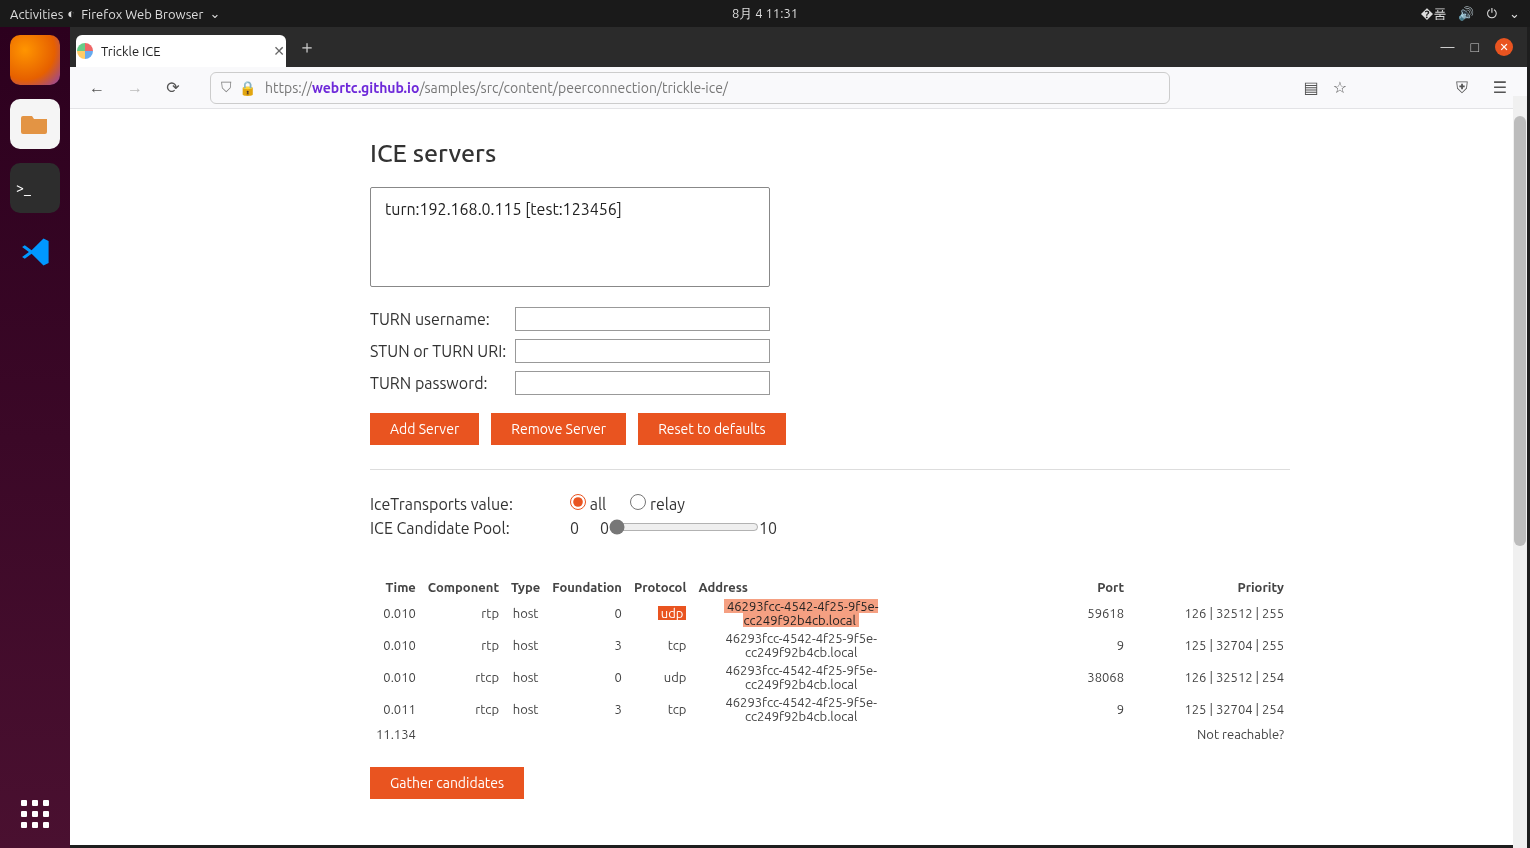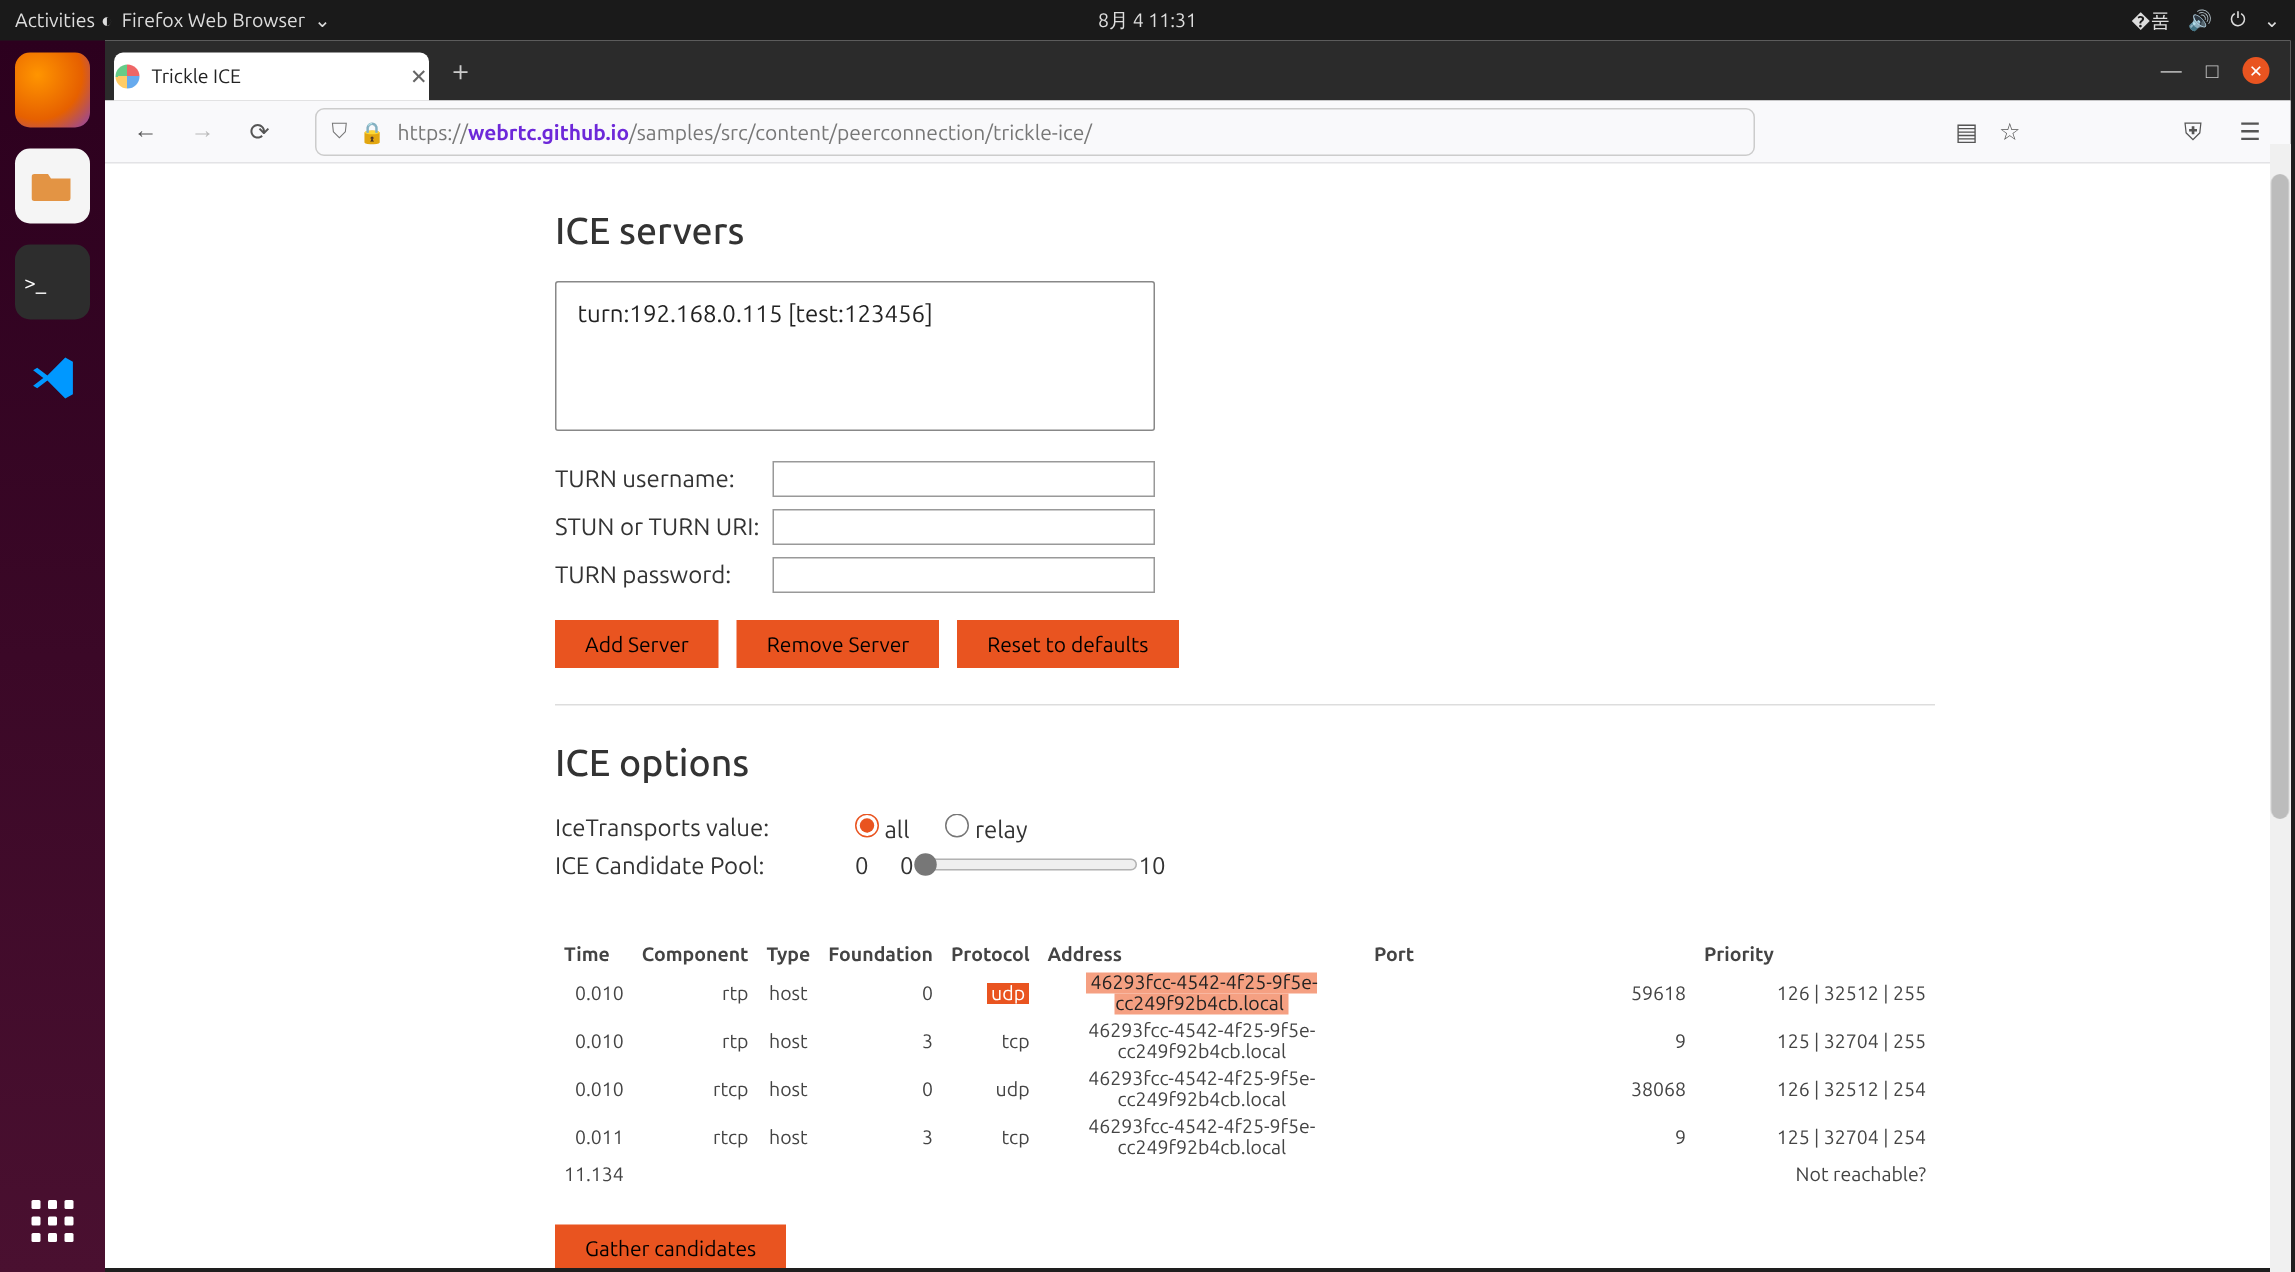--- a/index.html
+++ b/index.html
@@ -35,31 +35,31 @@
 .urlicons{display:flex;gap:14px;margin-left:auto;color:#555;font-size:16px}
 .page{flex:1;background:#fff;overflow:auto;padding:30px 0 30px 300px}
 .content{width:920px}
 h2{font-size:25px;font-weight:500;color:#333;margin-bottom:20px}
 .serverbox{width:400px;height:100px;border:1px solid #888;padding:10px 12px;font-size:16px;color:#222;margin-bottom:20px}
 .serverbox option{padding:2px}
 .formrow{display:flex;align-items:center;margin-bottom:8px}
 .formrow label{width:145px;font-size:16px;color:#333}
 .formrow input{width:255px;height:24px;border:1px solid #999;padding:0 4px}
 .btnrow{display:flex;gap:12px;margin-top:18px}
-.btn{background:#e95420;color:#000000;border:none;padding:8px 20px;font-size:14px;cursor:pointer}
+.btn{background:#e95420;color:#ffffff;border:none;padding:8px 20px;font-size:14px;cursor:pointer}
 hr{border:none;border-top:1px solid #ddd;margin:24px 0}
 .optrow{display:flex;align-items:center;margin-bottom:6px;font-size:16px;color:#333}
 .optrow .lbl{width:200px}
 .optrow .radios{display:flex;gap:24px;align-items:center}
 .optrow input[type=radio]{accent-color:#e95420;width:16px;height:16px}
 .poolrow{display:flex;align-items:flex-start;font-size:16px;color:#333}
 .poolrow .lbl{width:200px}
 .slider{width:150px;accent-color:#777}
 table{width:100%;border-collapse:collapse;margin-top:40px;font-size:13px;color:#444}
-th{text-align:left;padding:3px 6px;font-weight:600}
+th{text-align:right;padding:3px 6px;font-weight:600}
 th.l{text-align:left}
 td{text-align:right;padding:2px 6px}
 td.l{text-align:center}
 .hl-proto{background:#e95420;color:#fff;padding:0 3px}
 .hl-addr{background:#f5a082;color:#222;padding:0 3px}
 .scrollbar{position:absolute;right:0;top:69px;width:14px;height:760px;background:#f0f0f0}
 .scrollbar .thumb{width:12px;height:430px;background:#bcbcbc;margin:1px auto 0;border-radius:6px;margin-top:20px}
 </style>
 </head>
 <body>
@@ -157,21 +157,20 @@
       <div class="formrow">
         <label>TURN password:</label>
         <input style="">
       </div>
       <div class="btnrow">
         <button class="btn">Add Server</button>
         <button class="btn">Remove Server</button>
         <button class="btn">Reset to defaults</button>
       </div>
       <hr>
-      <h2>ICE options</h2>
       <div class="optrow">
         <span class="lbl">IceTransports value:</span>
         <span class="radios">
           <label><input type="radio" name="t" checked="" style=""> <span>all</span></label>
           <label><input type="radio" name="t" style=""> <span>relay</span></label>
         </span>
       </div>
       <div class="poolrow">
         <span class="lbl">ICE Candidate Pool:</span>
         <span style="width:30px">0</span>

